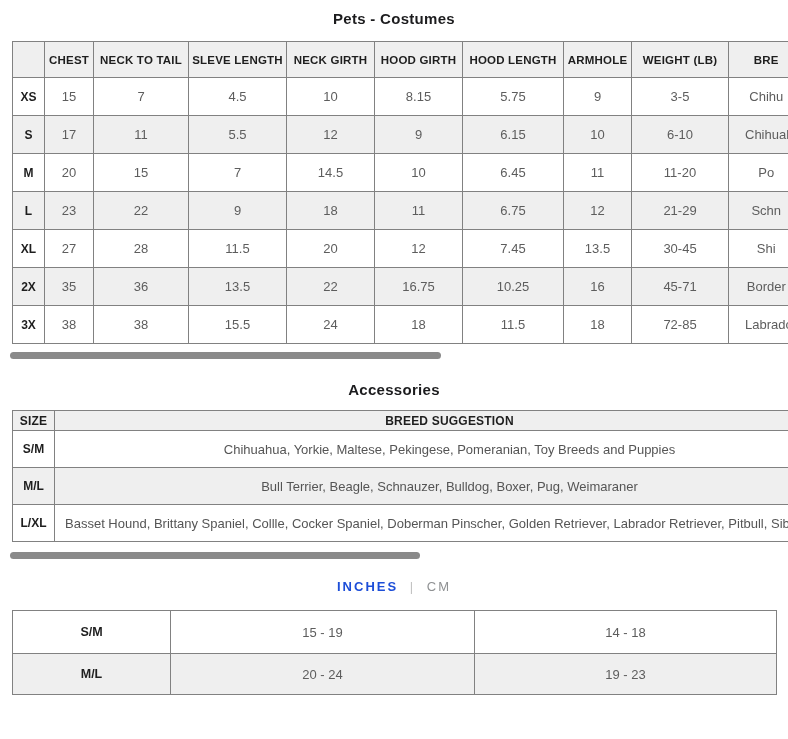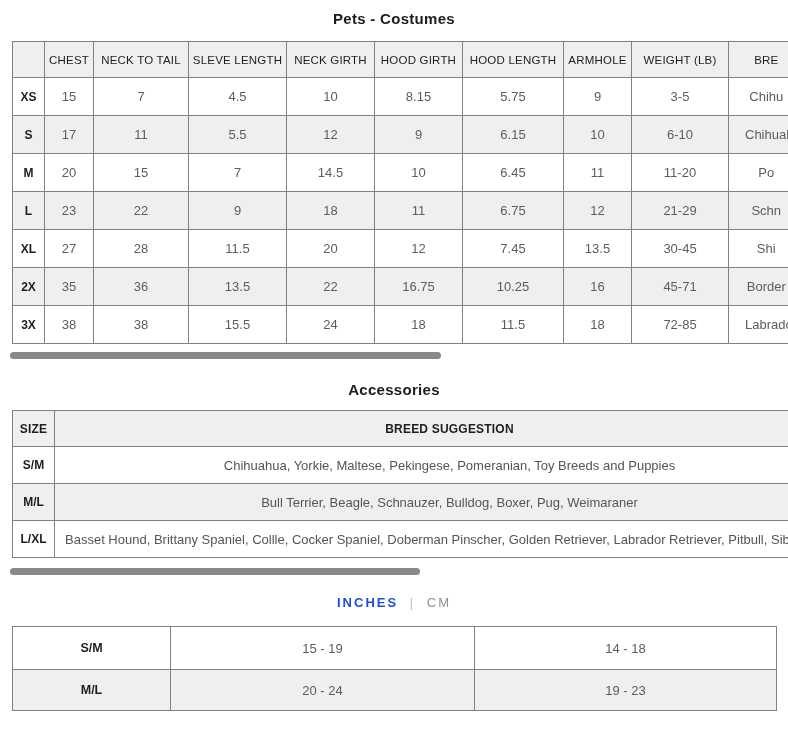--- a/index.html
+++ b/index.html
@@ -21,39 +21,39 @@
 
   .tbl-wrap { margin-left:12px; width:776px; overflow:hidden; }
   table { border-collapse:collapse; table-layout:fixed; }
   th, td { border:1px solid #818181; text-align:center; overflow:hidden; }
 
   
   .costumes-wrap { margin-top:14px; }
   .costumes { width:776px; }
   .costumes th {
     height:36px; background:#efefef;
-    font-size:11.5px; font-weight:normal; color:#1e1e1e; letter-spacing:.2px;
+    font-size:11.5px; font-weight:bold; color:#1e1e1e; letter-spacing:.2px;
   }
   .costumes td { height:38px; font-size:13px; color:#5d5d5d; font-weight:normal; }
   .costumes td.size-cell { font-size:12px; font-weight:bold; color:#1e1e1e; }
   .costumes tr.striped td { background:#efefef; }
   .costumes .last-col { border-right:none; text-align:center; padding-right:1px; white-space:nowrap;padding-left:16px; }
 
   
   .hscroll {
     margin-left:10px; height:7px; border-radius:4px; background:#8a8a8a;
   }
   .hscroll-1 { margin-top:8px;  width:431px; }
   .hscroll-2 { margin-top:10px; width:410px; }
 
   
   .accessories-wrap { margin-top:12px; }
   .accessories { width:832px; }
   .accessories th {
-    height:36px; background:#efefef;
+    height:20px; background:#efefef;
     font-size:12px; font-weight:bold; color:#1e1e1e; letter-spacing:.2px;
   }
   .accessories td { height:37px; font-size:13px; color:#555555; }
   .accessories td.size-cell { font-size:12px; font-weight:bold; color:#1e1e1e; }
   .accessories tr.striped td { background:#efefef; }
   .accessories td.breed-cell { white-space:nowrap; }
   .accessories td.breed-cell-long { text-align:left; padding-left:10px; }
 
   
   .units {

